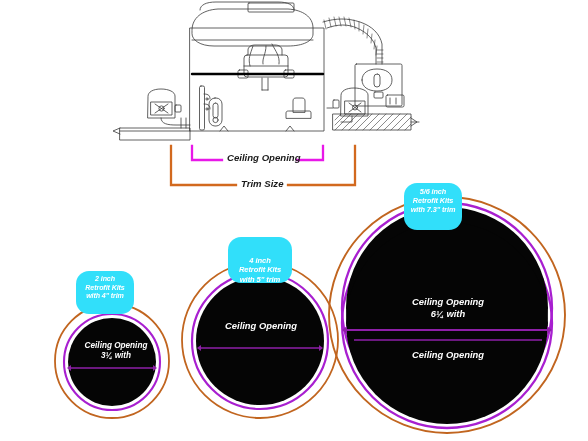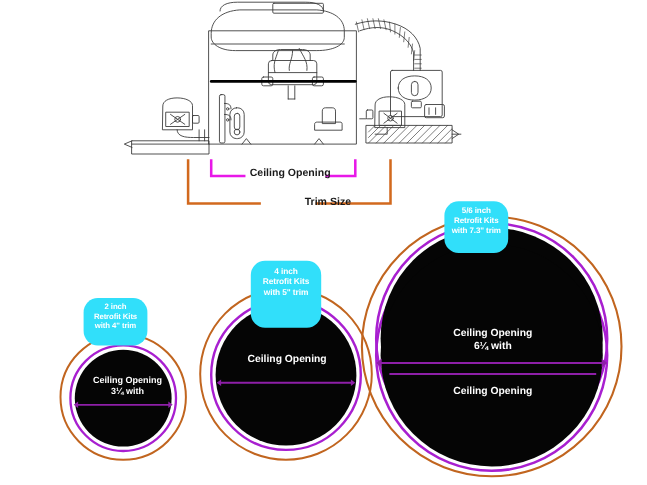--- a/index.html
+++ b/index.html
@@ -12,20 +12,21 @@
     height: 441px;
     position: relative;
     overflow: hidden;
     font-family: "Liberation Sans", sans-serif;
   }
   .stage {
     position: absolute;
     left: 0; top: 0;
     width: 588px;
     height: 441px;
+    font-style: italic;
   }
   .layer {
     position: absolute;
     left: 0; top: 0;
     width: 588px;
     height: 441px;
   }
   svg { display: block; }
 
   
@@ -44,22 +45,22 @@
   .kit-box .ln { display: block; white-space: nowrap; }
 
   #kit-small {
     left: 76px; top: 271px;
     width: 58px; height: 43px;
     padding-top: 4px;
     font-size: 7.1px;
   }
   #kit-mid {
     left: 228px; top: 237px;
-    width: 64px; height: 61px;
-    padding-top: 5px;
+    width: 64px; height: 46px;
+    padding-top: 19px;
     font-size: 7.6px;
   }
   #kit-large {
     left: 404px; top: 183px;
     width: 58px; height: 47px;
     padding-top: 5px;
     font-size: 7.3px;
   }
 
   
@@ -89,21 +90,20 @@
   }
   #dim-ceiling {
     left: 227px; top: 152px;
     font-size: 9.6px;
     color: #1a1a1a;
   }
   #dim-trim {
     left: 241px; top: 178px;
     font-size: 9.6px;
     color: #1a1a1a;
-    margin-left: 36px;
   }
 </style>
 </head>
 <body>
 
 <div class="stage">
 
   <div class="layer">
     <svg width="588" height="441" viewBox="0 0 588 441" xmlns="http://www.w3.org/2000/svg">
       <g stroke="#3a3a3a" fill="none" stroke-width="0.8" stroke-linejoin="round" stroke-linecap="round">

